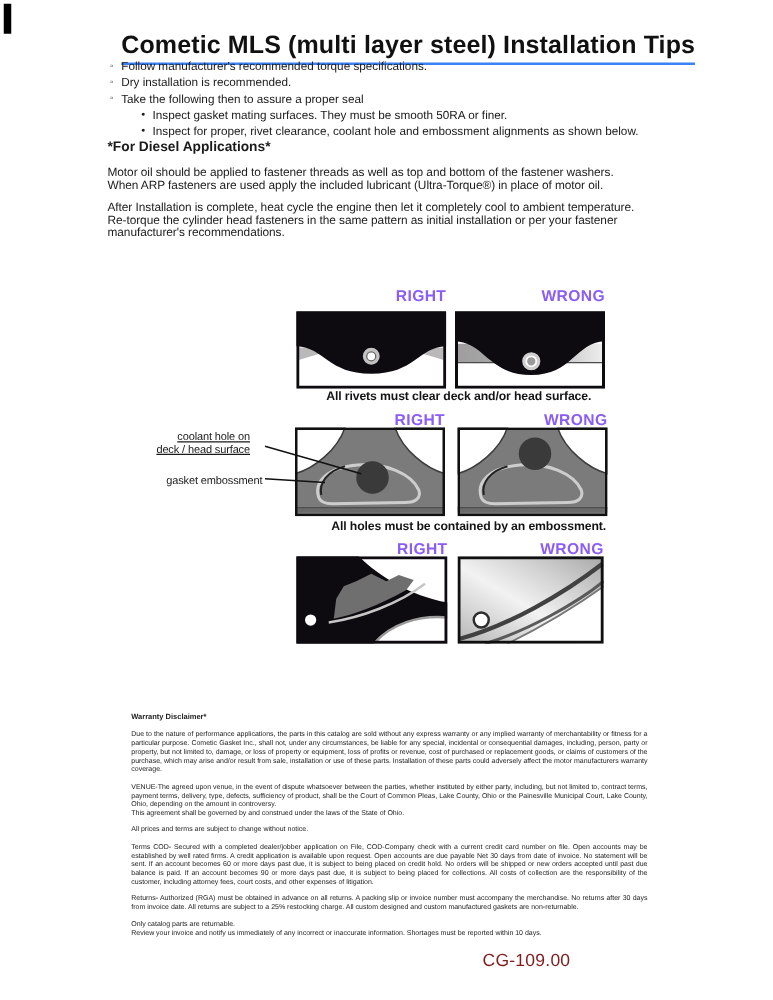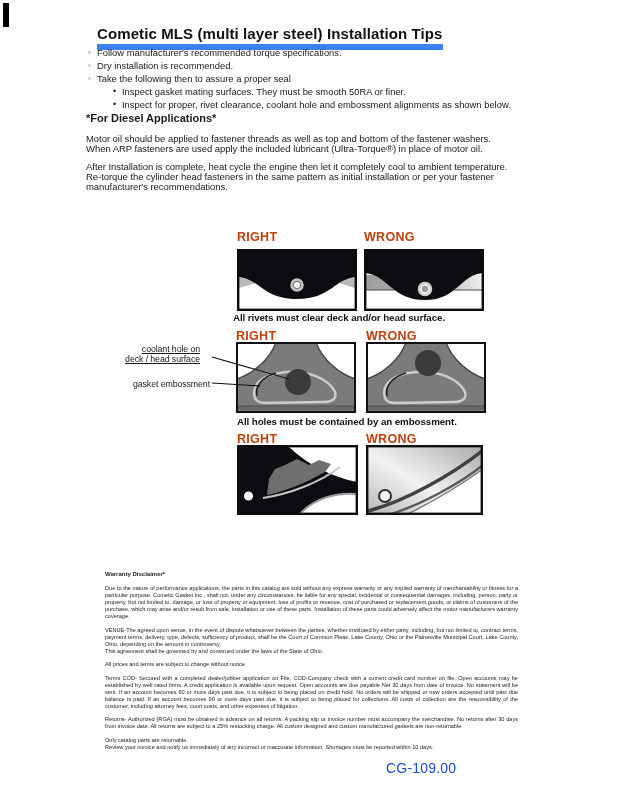--- a/index.html
+++ b/index.html
@@ -1,39 +1,39 @@
 <!DOCTYPE html>
 <html><head>
 <meta charset="utf-8">
 <style>
   html,body{margin:0;padding:0;}
   body{width:618px;height:800px;background:#ffffff;font-family:"Liberation Sans",sans-serif;color:#1c1c1c;position:relative;overflow:hidden;}
   .page{position:absolute;inset:0;background:#fff;}
   .abs{position:absolute;}
   .reg-mark{position:absolute;left:3px;top:3px;width:6px;height:24px;background:#000;}
-  .title{position:absolute;left:97px;top:25px;font-size:15px;font-weight:700;color:#111;
-         border-bottom:6px solid #3b82f6;padding-bottom:2px;letter-spacing:.1px;}
+  .title{position:absolute;left:97px;top:25px;font-size:20px;font-weight:700;color:#111;
+         border-bottom:2px solid #3b82f6;padding-bottom:2px;letter-spacing:.1px;}
   .tips{position:absolute;left:88px;top:46px;width:440px;font-size:9.4px;line-height:13px;color:#1a1a1a;}
   .b-row{display:flex;}
   .b-glyph{width:9px;flex:none;font-size:8px;line-height:13px;}
   .sub{margin-left:25px;}
   .sub .b-glyph{font-size:9px;}
   .diesel{position:absolute;left:86px;top:112px;width:432px;color:#1a1a1a;}
   .diesel h2{margin:0 0 10px 0;font-size:11px;font-weight:700;}
   .diesel p{margin:0 0 9px 0;font-size:9.5px;line-height:9.7px;letter-spacing:-.05px;}
-  .lbl{position:absolute;font-size:12.5px;font-weight:700;color:#c2410c;text-align:left;letter-spacing:.3px;}
+  .lbl{position:absolute;font-size:12.5px;font-weight:700;color:#8b5cf6;text-align:right;letter-spacing:.3px;}
   .dbox{position:absolute;display:block;}
-  .cap{position:absolute;font-size:9.8px;font-weight:700;color:#141414;line-height:11px;letter-spacing:-.1px;}
+  .cap{position:absolute;font-size:9.8px;font-weight:700;color:#141414;line-height:11px;letter-spacing:-.1px;margin-left:28px;}
   .side-lbl{position:absolute;font-size:8.8px;color:#1a1a1a;text-align:right;line-height:10px;letter-spacing:-.1px;}
   .disclaimer{position:absolute;left:105px;top:571px;width:413px;font-size:5.6px;line-height:7px;
               color:#222;text-align:justify;letter-spacing:0;}
   .disclaimer .dh{font-size:6px;font-weight:700;margin:0 0 7px 0;text-align:left;}
   .disclaimer p{margin:0 0 6.5px 0;}
   .disclaimer p.m0{margin-bottom:0;}
-  .footer-code{position:absolute;left:386px;top:760px;font-size:14px;color:#1d4ed8;letter-spacing:.2px;}
+  .footer-code{position:absolute;left:386px;top:760px;font-size:14px;color:#7f1d1d;letter-spacing:.2px;}
 </style>
 </head>
 <body>
 
 <div class="page">
 
   <div class="reg-mark"></div>
 
   <div class="title">Cometic MLS (multi layer steel) Installation Tips</div>
 

